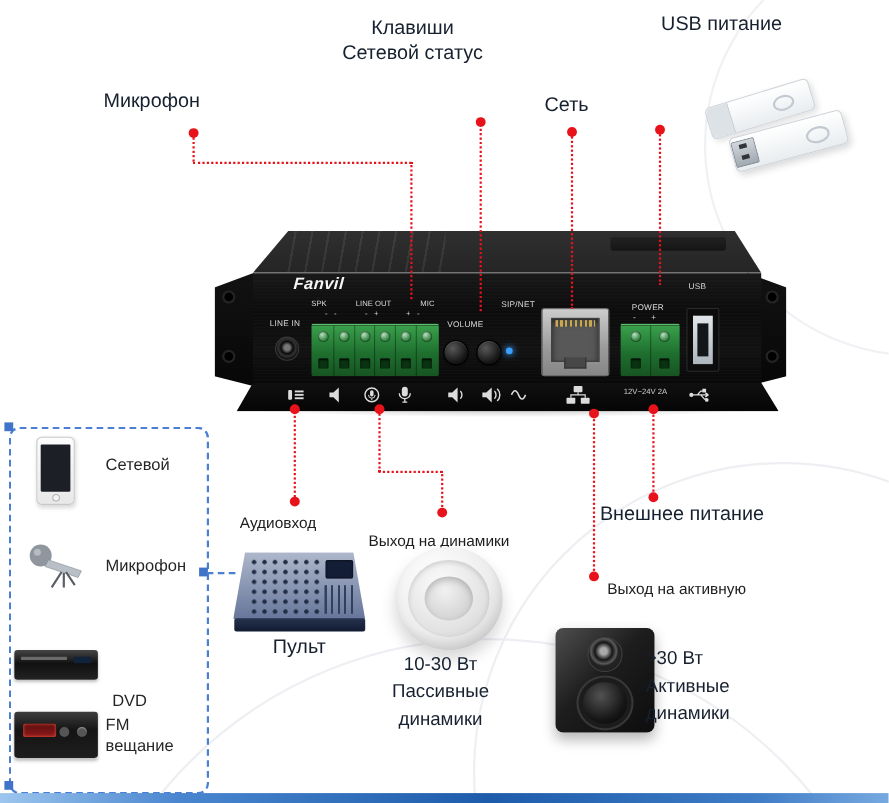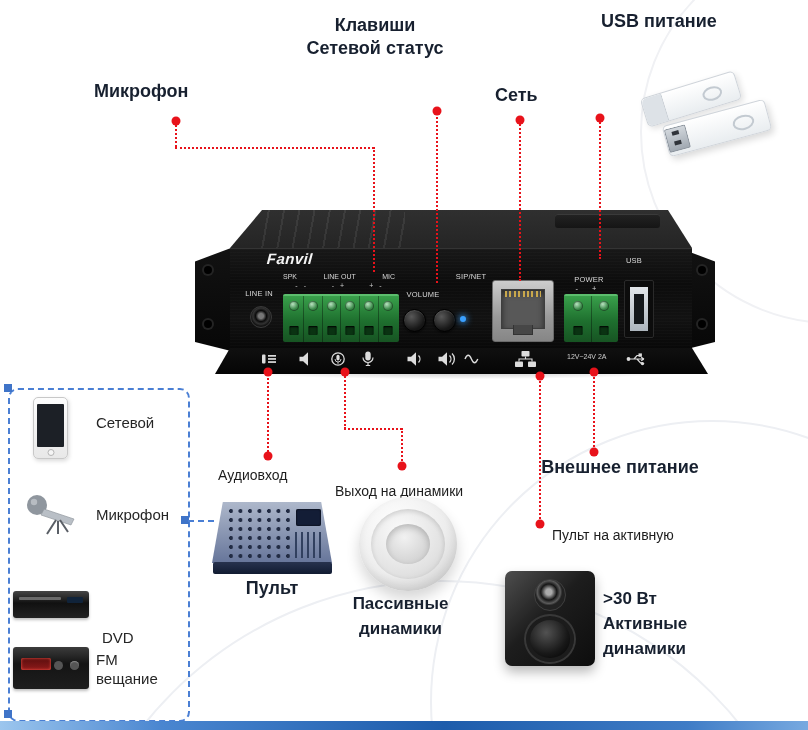--- a/index.html
+++ b/index.html
@@ -3,21 +3,21 @@
 <meta charset="utf-8">
 <style>
   html,body{margin:0;padding:0;background:#fff}
   .stage{position:relative;width:808px;height:730px;background:#fff;overflow:hidden;
          font-family:"Liberation Sans","DejaVu Sans",sans-serif;color:#17202f}
 
   
   .arc{position:absolute;border:2px solid #edeff3;border-radius:50%}
 
   
-  .co{position:absolute;font-weight:bold;color:#17202f;font-size:18px;line-height:23px}
+  .co{position:absolute;font-weight:normal;color:#17202f;font-size:18px;line-height:23px}
   .cosub{position:absolute;font-weight:normal;color:#1d1d1d;font-size:14px;line-height:19px}
 
   
   .rlv{position:absolute;width:0;border-left:2px dotted #e8121a}
   .rlh{position:absolute;height:0;border-top:2px dotted #e8121a}
   .rdot{position:absolute;width:9px;height:9px;border-radius:50%;background:#e8121a;transform:translate(-50%,-50%)}
 
   
   #srcbox{position:absolute;left:8px;top:388px;width:178px;height:330px;border:2px dashed #4a7fd4;border-radius:10px}
   .bsq{position:absolute;width:8px;height:8px;background:#3f74c8}
@@ -314,21 +314,21 @@
   <div>
     <b class="rdot" style="left:594px;top:372px"></b>
     <i class="rlv" style="left:593px;top:373px;height:78px"></i>
     <b class="rdot" style="left:594px;top:452px"></b>
   </div>
 
   <div class="cosub" style="left:218px;top:466px">Аудиовход</div>
   <div class="cosub" style="left:335px;top:482px">Выход на динамики</div>
   <div class="co" style="left:520px;top:456px;width:200px;text-align:center">Внешнее питание</div>
   <div class="cosub" style="left:552px;top:526px">
-    <div>Пульт на активную</div>
+    <div>Выход на активную</div>
   </div>
 
   <div id="srcbox"></div>
   <i class="bsq" style="left:4px;top:384px"></i>
   <i class="bsq" style="left:4px;top:710px"></i>
   <i class="bsq" style="left:181px;top:516px"></i>
   <i id="bline"></i>
 
   <div id="src-phone"></div>
   <div class="srclabel" style="left:96px;top:413px">Сетевой</div>
@@ -354,28 +354,29 @@
     <i class="base"></i>
   </div>
   <div class="co" style="left:222px;top:577px;width:100px;text-align:center">Пульт</div>
 
   <div id="cspk">
     <i class="r1"></i>
     <i class="r2"></i>
     <i class="r3"></i>
   </div>
   <div class="co" style="left:333px;top:591px;width:135px;text-align:center;font-size:17px;line-height:25px">
+    <div>10-30 Вт</div>
     <div>Пассивные</div>
     <div>динамики</div>
   </div>
 
   <div id="aspk">
     <i class="tw"></i>
     <i class="wf"></i>
   </div>
-  <div class="co" style="left:603px;top:586px;font-size:17px;line-height:25px">
+  <div class="co" style="left:587px;top:586px;font-size:17px;line-height:25px">
     <div>&gt;30 Вт</div>
     <div>Активные</div>
     <div>динамики</div>
   </div>
 
   <div id="bottombar"></div>
 </div>
 
 </body></html>

